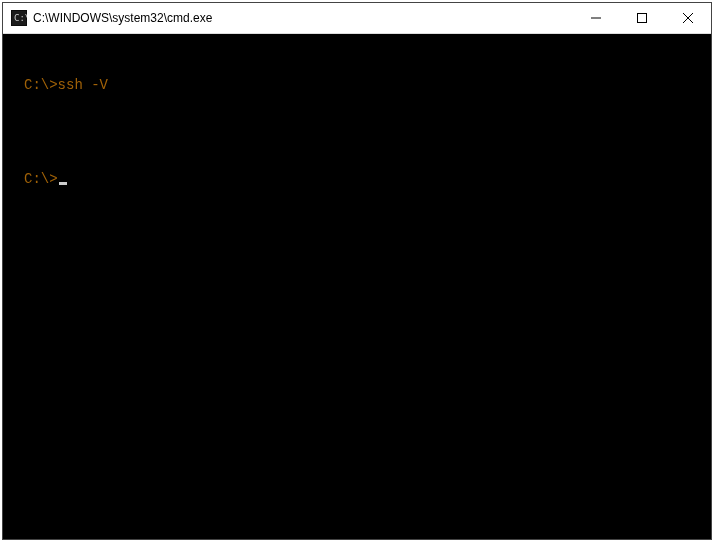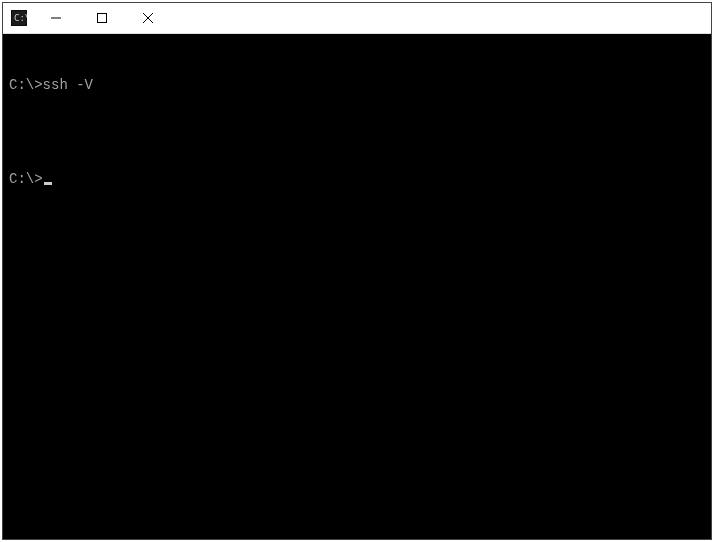--- a/index.html
+++ b/index.html
@@ -54,25 +54,25 @@
       display: flex;
       align-items: center;
       justify-content: center;
       background: transparent;
       border: none;
       cursor: pointer;
     }
     .terminal {
       flex: 1;
       background: #000000;
-      color: #a3a3a3;
+      color: #a16207;
       font-family: Consolas, "Courier New", monospace;
       font-size: 14px;
       line-height: 1.35;
-      padding: 4px 6px;
+      padding: 4px 21px;
       white-space: pre;
       overflow: hidden;
     }
     .term-line {
       white-space: pre;
     }
     .cursor {
       display: inline-block;
       width: 8px;
       height: 3px;
@@ -86,20 +86,21 @@
 
 <div class="window">
   <div class="titlebar">
     <div class="titlebar-icon">
       <svg width="16" height="16" viewBox="0 0 16 16">
         <rect x="0" y="0" width="16" height="16" fill="#0c0c0c"></rect>
         <rect x="1" y="1" width="14" height="14" fill="#1b1b1b"></rect>
         <text x="3" y="11" font-family="Consolas,monospace" font-size="9" fill="#cccccc">C:\</text>
       </svg>
     </div>
+    <div class="titlebar-title">C:\WINDOWS\system32\cmd.exe</div>
     <div class="titlebar-buttons">
       <button class="titlebar-btn">
         <svg width="10" height="10" viewBox="0 0 10 10">
           <line x1="0" y1="5" x2="10" y2="5" stroke="#000" stroke-width="1"></line>
         </svg>
       </button>
       <button class="titlebar-btn">
         <svg width="10" height="10" viewBox="0 0 10 10">
           <rect x="0.5" y="0.5" width="9" height="9" fill="none" stroke="#000" stroke-width="1"></rect>
         </svg>

